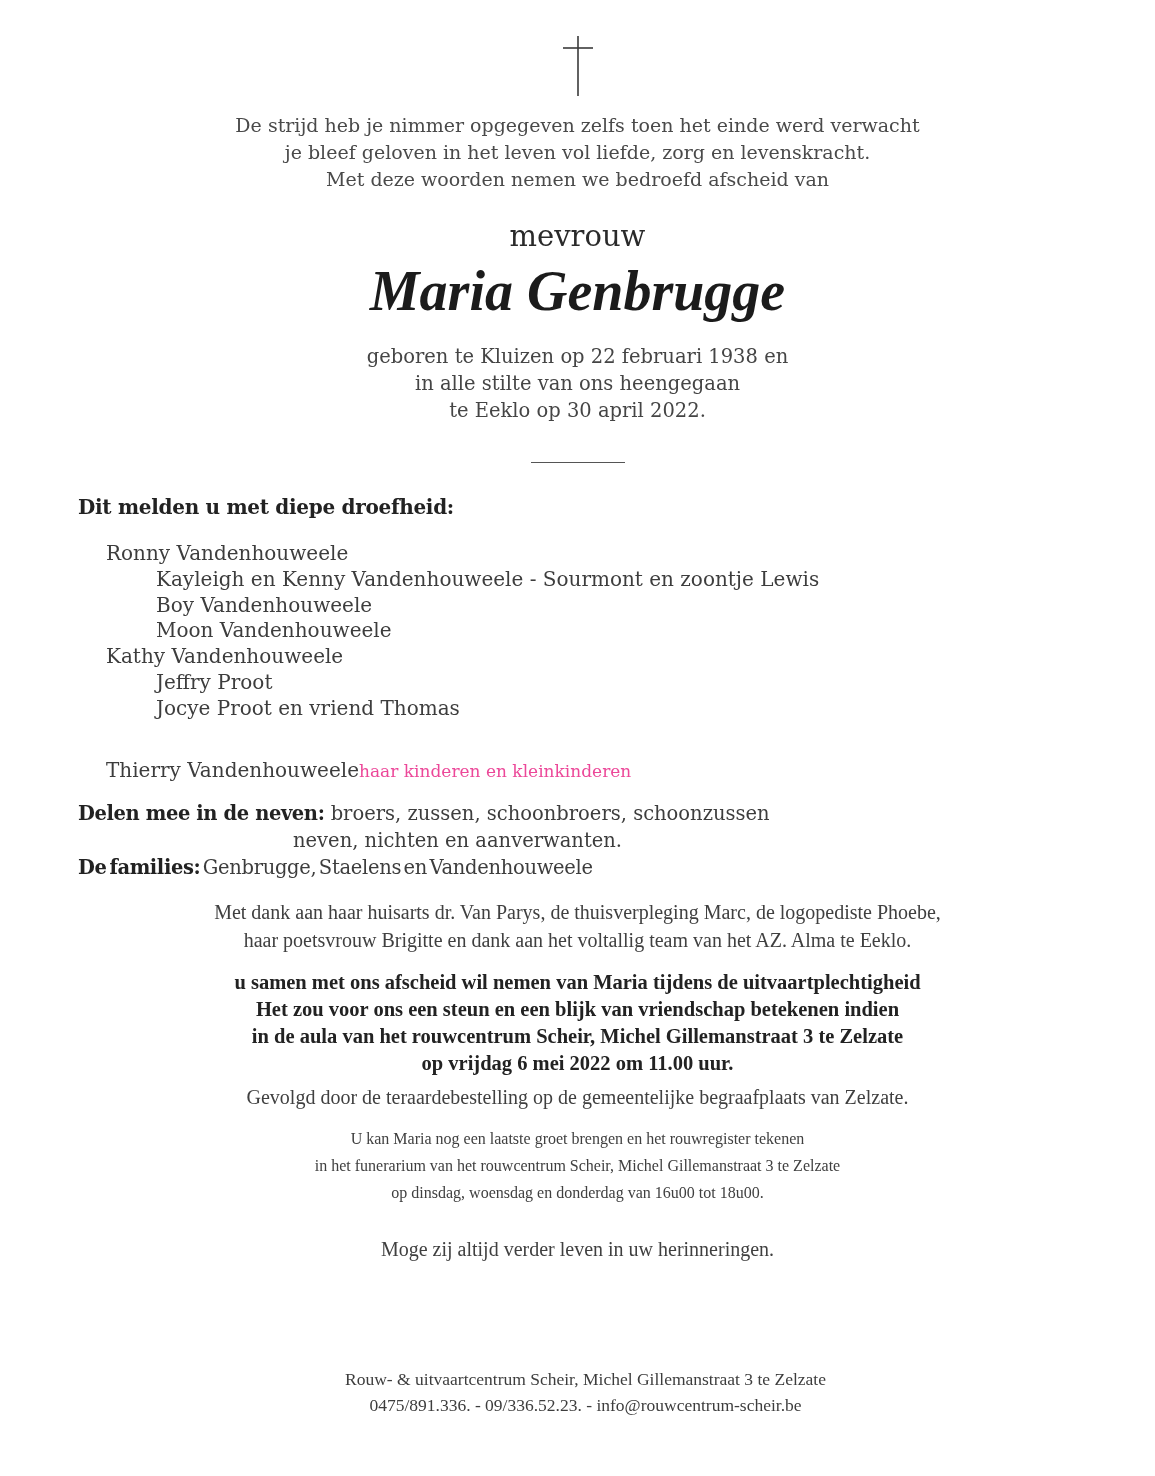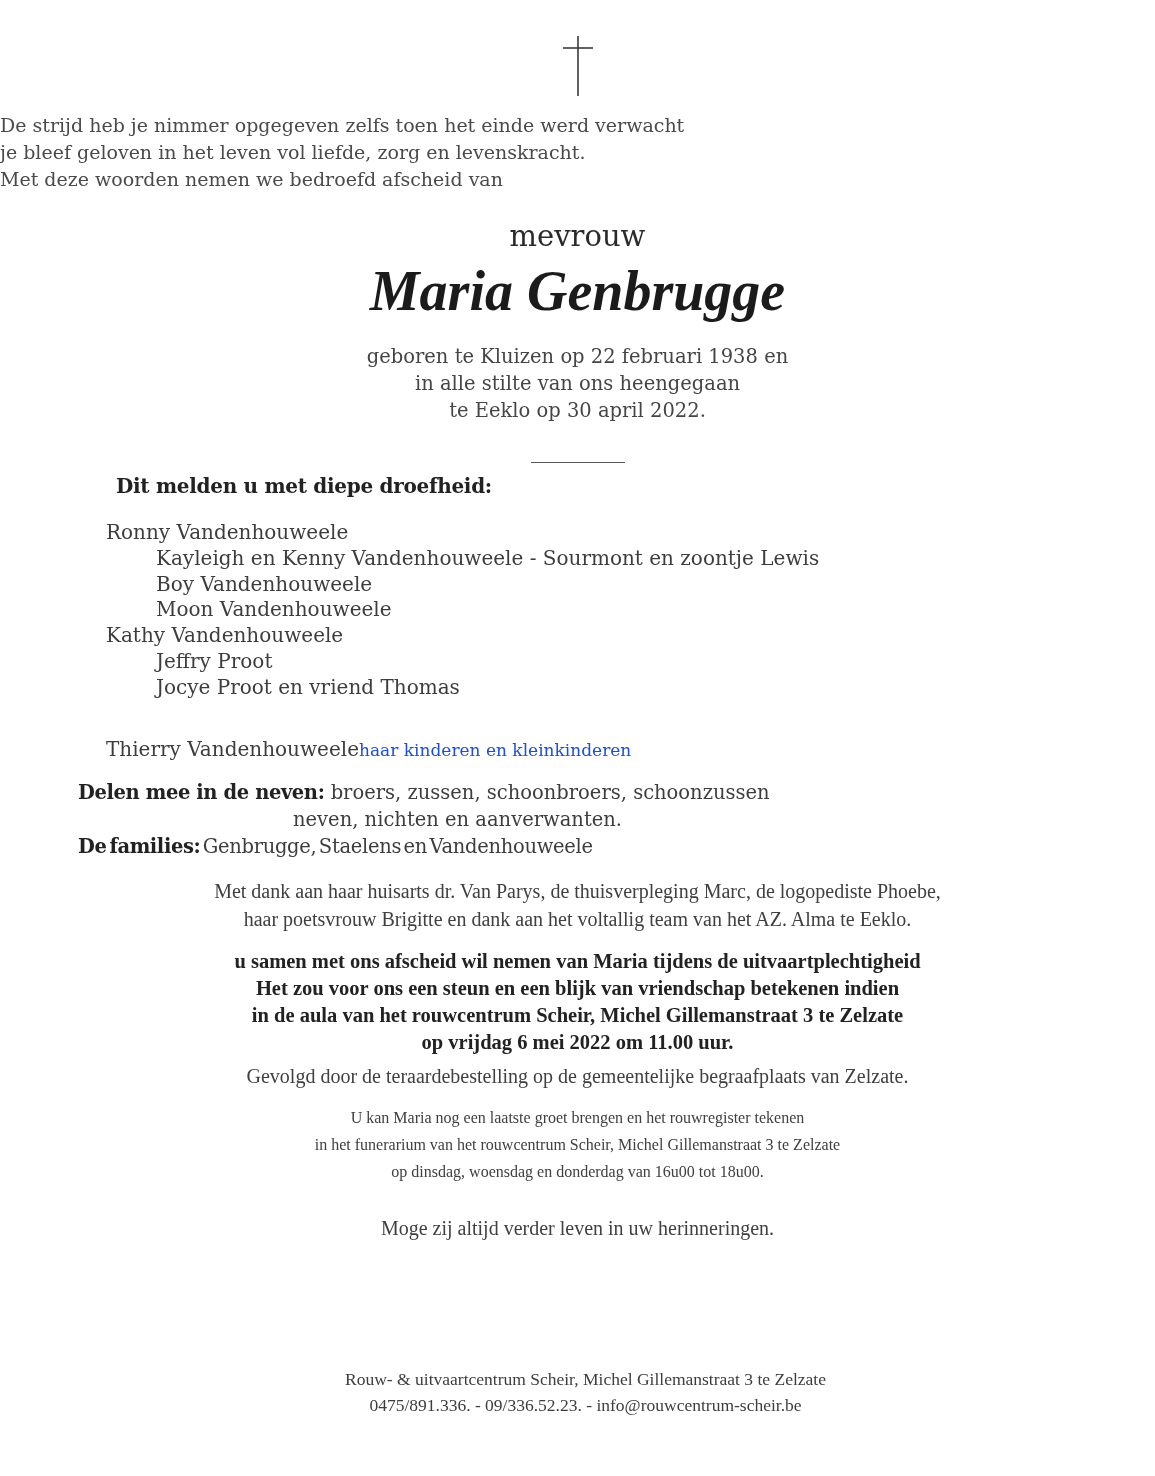--- a/index.html
+++ b/index.html
@@ -9,49 +9,49 @@
     margin:0 auto;
     background:#ffffff;
     font-family:"DejaVu Serif", serif;
     color:#3d3d3d;
     overflow:hidden;
   }
 
   .cross-wrap { padding-top:36px; text-align:center; }
   .cross-wrap svg { display:inline-block; }
 
-  .epigraph { margin-top:12px; text-align:left; font-size:19px; line-height:27px; color:#4a4a4a; }
+  .epigraph { margin-top:12px; text-align:center; font-size:19px; line-height:27px; color:#4a4a4a; }
 
   .honorific { margin-top:26px; text-align:center; font-size:29px; line-height:34px; color:#2a2a2a; }
 
   .name {
     margin:6px 0 0 0; text-align:center;
     font-family:"Liberation Serif", serif;
     font-style:italic; font-weight:bold;
     font-size:56px; line-height:64px;
     color:#1b1b1b;
   }
 
   .life { margin-top:20px; text-align:center; font-size:19.5px; line-height:27px; color:#454545; }
 
   .divider {
     margin:38px auto 0 auto; width:94px;
     border:none; border-top:1.6px solid #555;
   }
 
   .announce-heading {
-    margin-top:11px; padding-left:116px;
+    margin-top:32px; padding-left:78px;
     font-size:20px; font-weight:bold; letter-spacing:-0.3px;
     color:#222222; line-height:24px;
   }
 
   .family-list { margin-top:22px; padding-left:106px; padding-right:73px; font-size:20px; line-height:25.8px; }
   .family-list .ind { padding-left:50px; }
   .family-row-last { display:flex; justify-content:flex-start; align-items:baseline;margin-top:36px; }
-  .relation { font-size:17px; color:#1d4ed8; }
+  .relation { font-size:17px; color:#ec4899; }
 
   .mourning { margin-top:16px; padding-left:78px; font-size:19.5px; line-height:27px; }
   .mourning b { color:#222222; letter-spacing:-0.4px; }
   .mourning .m2 { margin-left:215px; }
   .tight { word-spacing:-3.5px; letter-spacing:-0.3px; }
 
   .narrow { font-family:"Liberation Serif", serif; }
 
   .thanks { margin-top:18px; text-align:center; font-size:20px; line-height:27.5px; color:#404040; }
 

